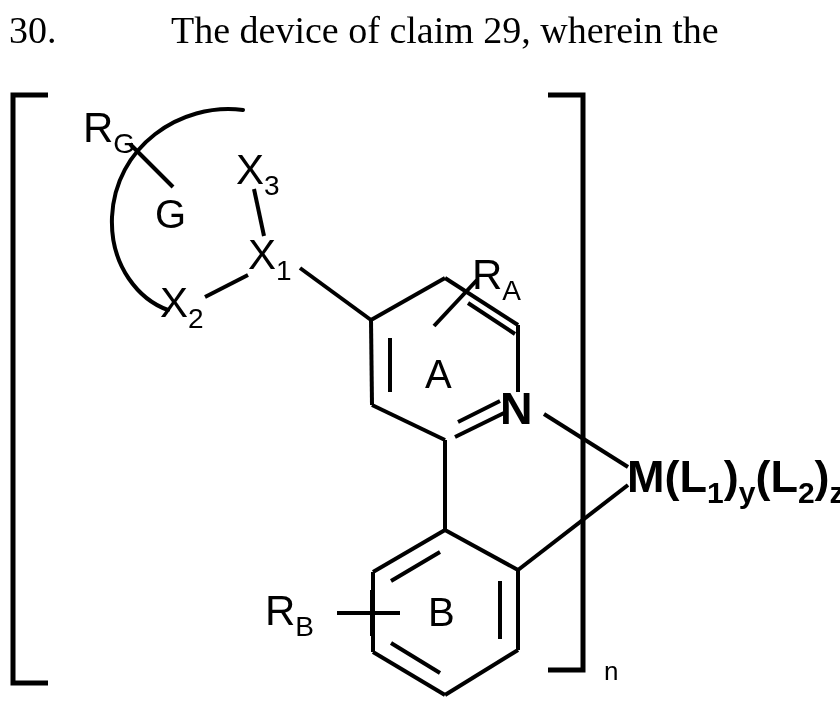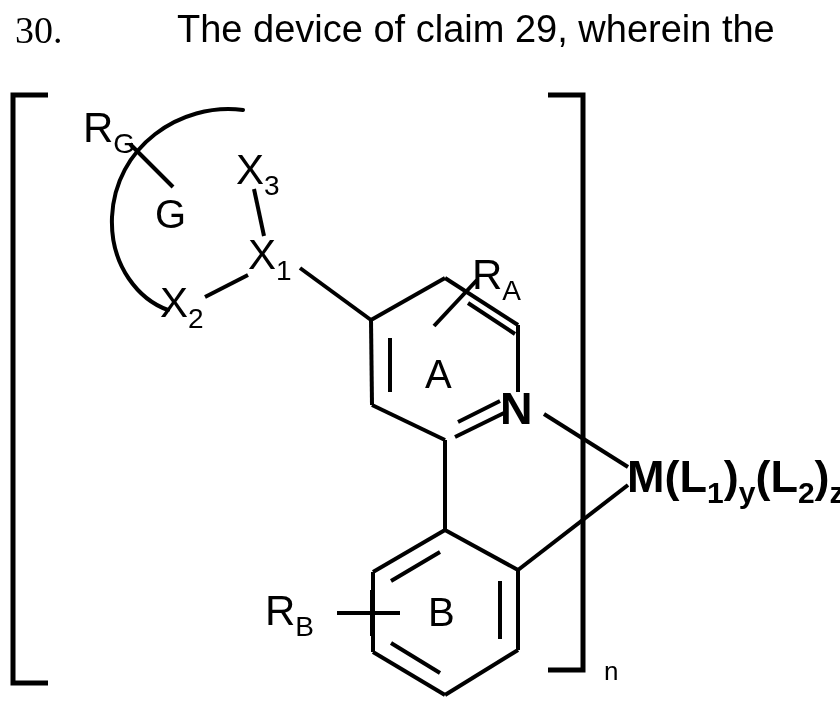--- a/index.html
+++ b/index.html
@@ -9,39 +9,39 @@
   }
   body {
     width: 840px;
     height: 717px;
     position: relative;
     font-family: "Liberation Serif", serif;
     overflow: hidden;
   }
   #claim-header {
     position: absolute;
-    left: 7px;
+    left: 1px;
     top: 0;
     width: 796px;
     height: 70px;
     white-space: nowrap;
   }
   #claim-number {
     position: absolute;
     left: 8px;
     top: 8px;
     font-family: "Liberation Serif", serif;
     font-size: 38px;
     color: #000000;
   }
   #claim-text {
     position: absolute;
     left: 170px;
     top: 8px;
-    font-family: Liberation Sans, sans-serif;
+    font-family: Liberation Serif, serif;
     font-size: 38px;
     color: #000000;
   }
   #structure-figure {
     position: absolute;
     left: 0;
     top: 62px;
     width: 672px;
     height: 655px;
   }

